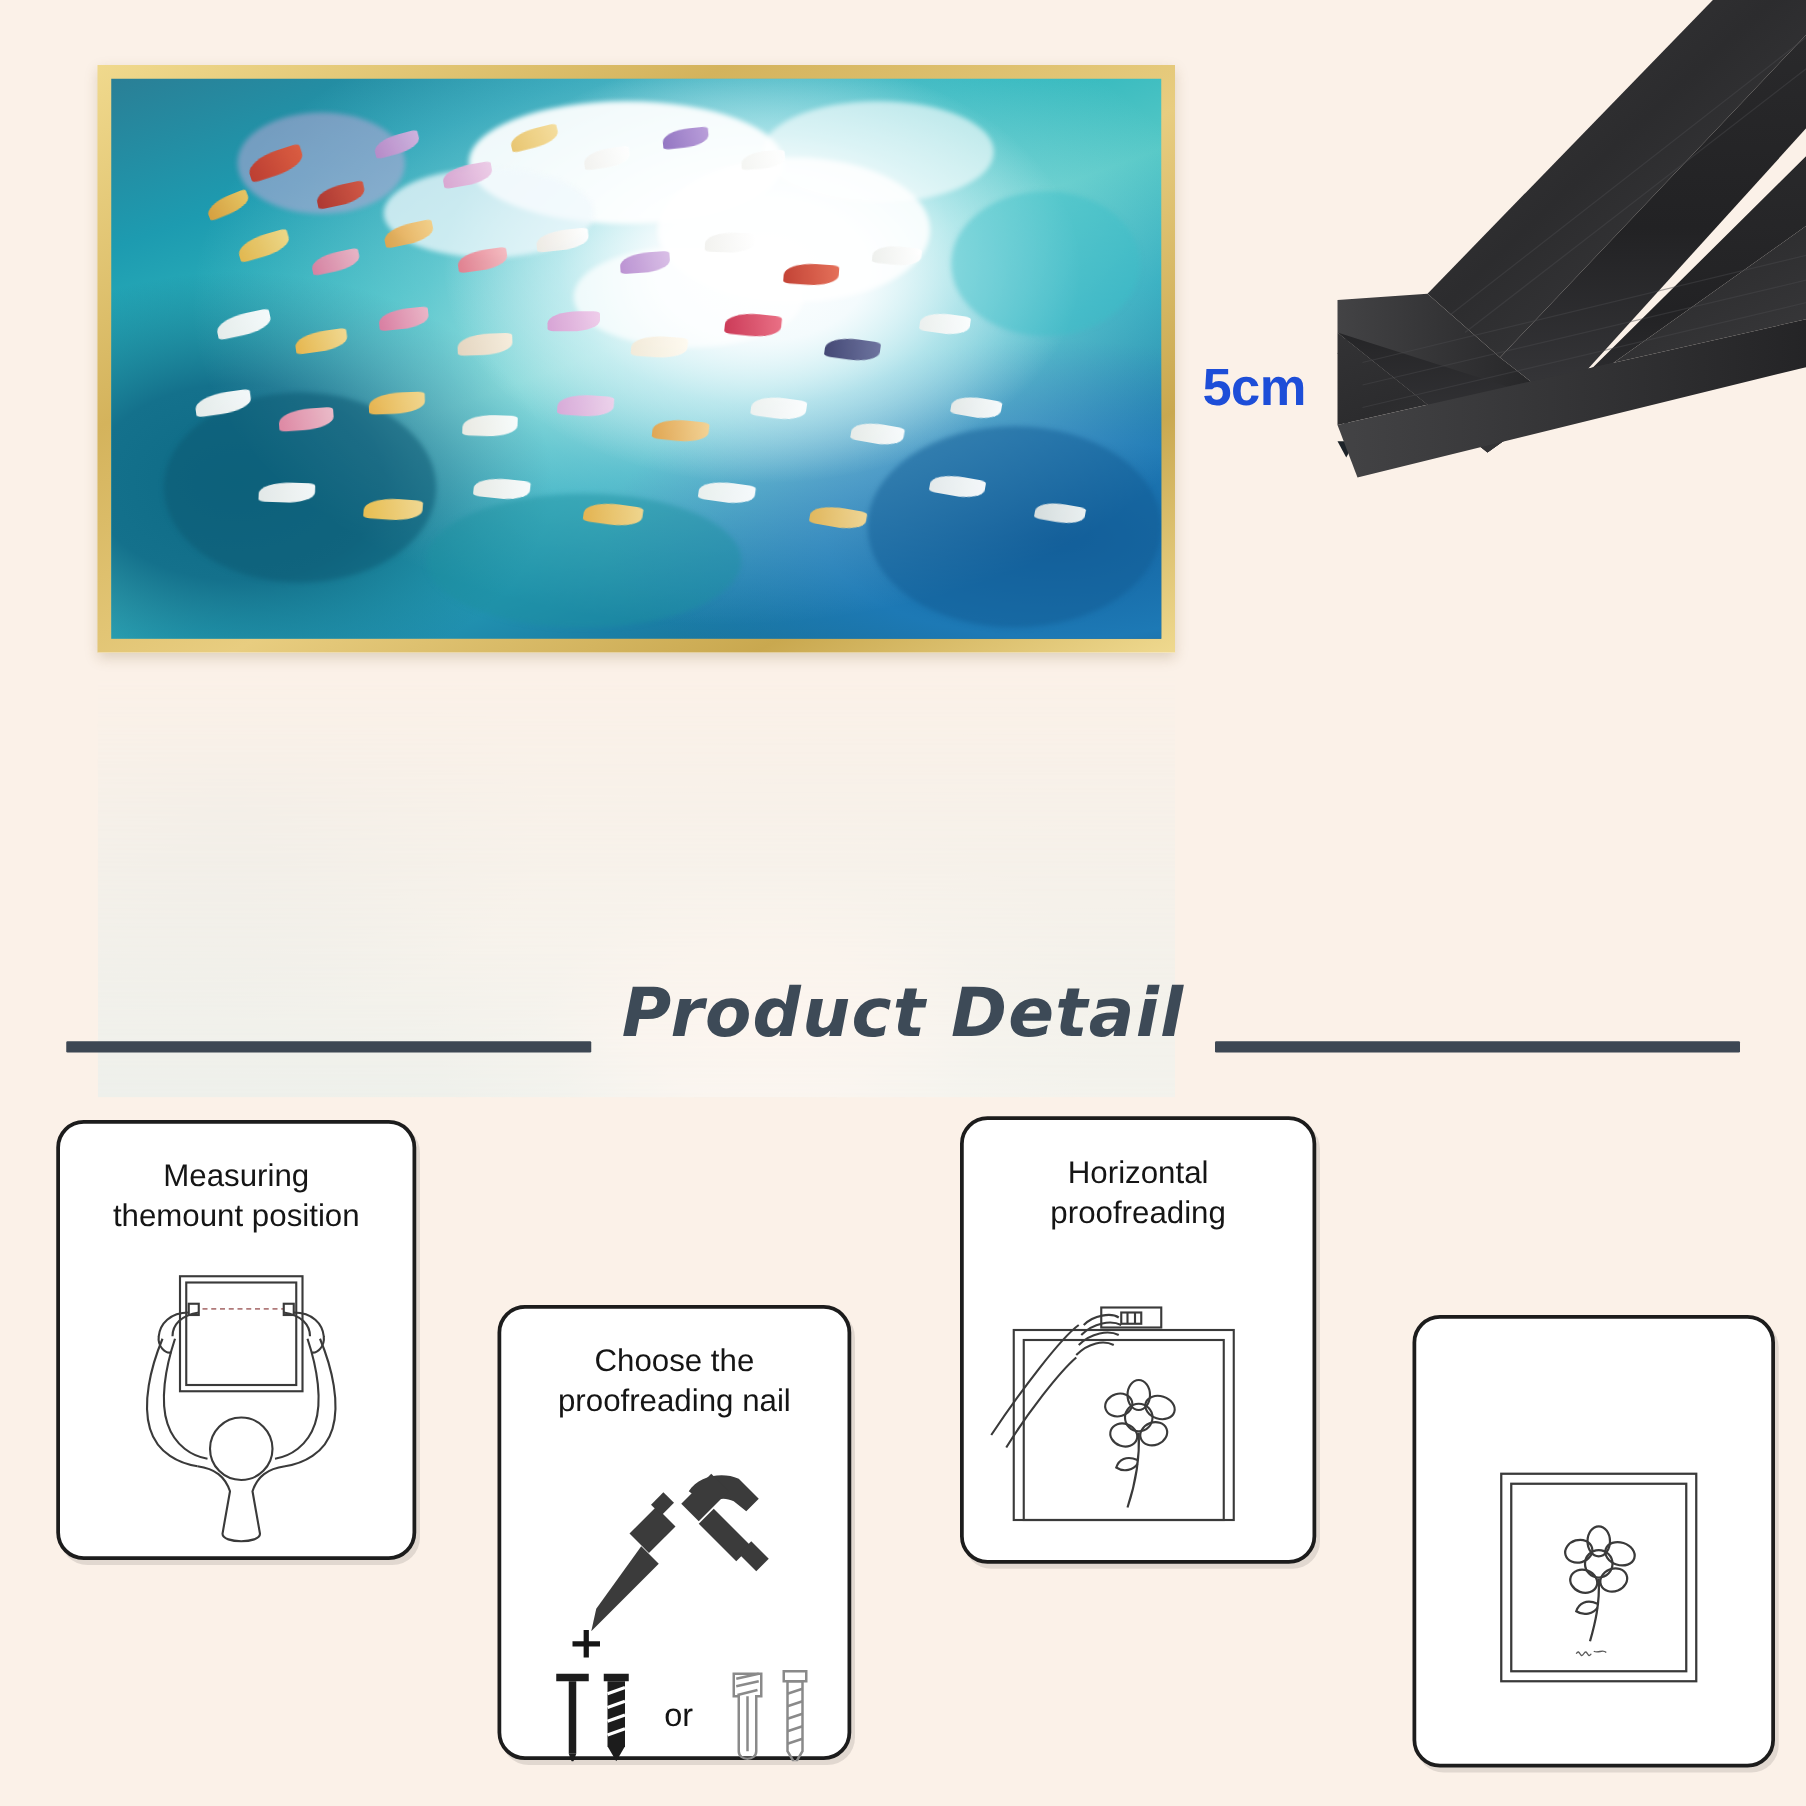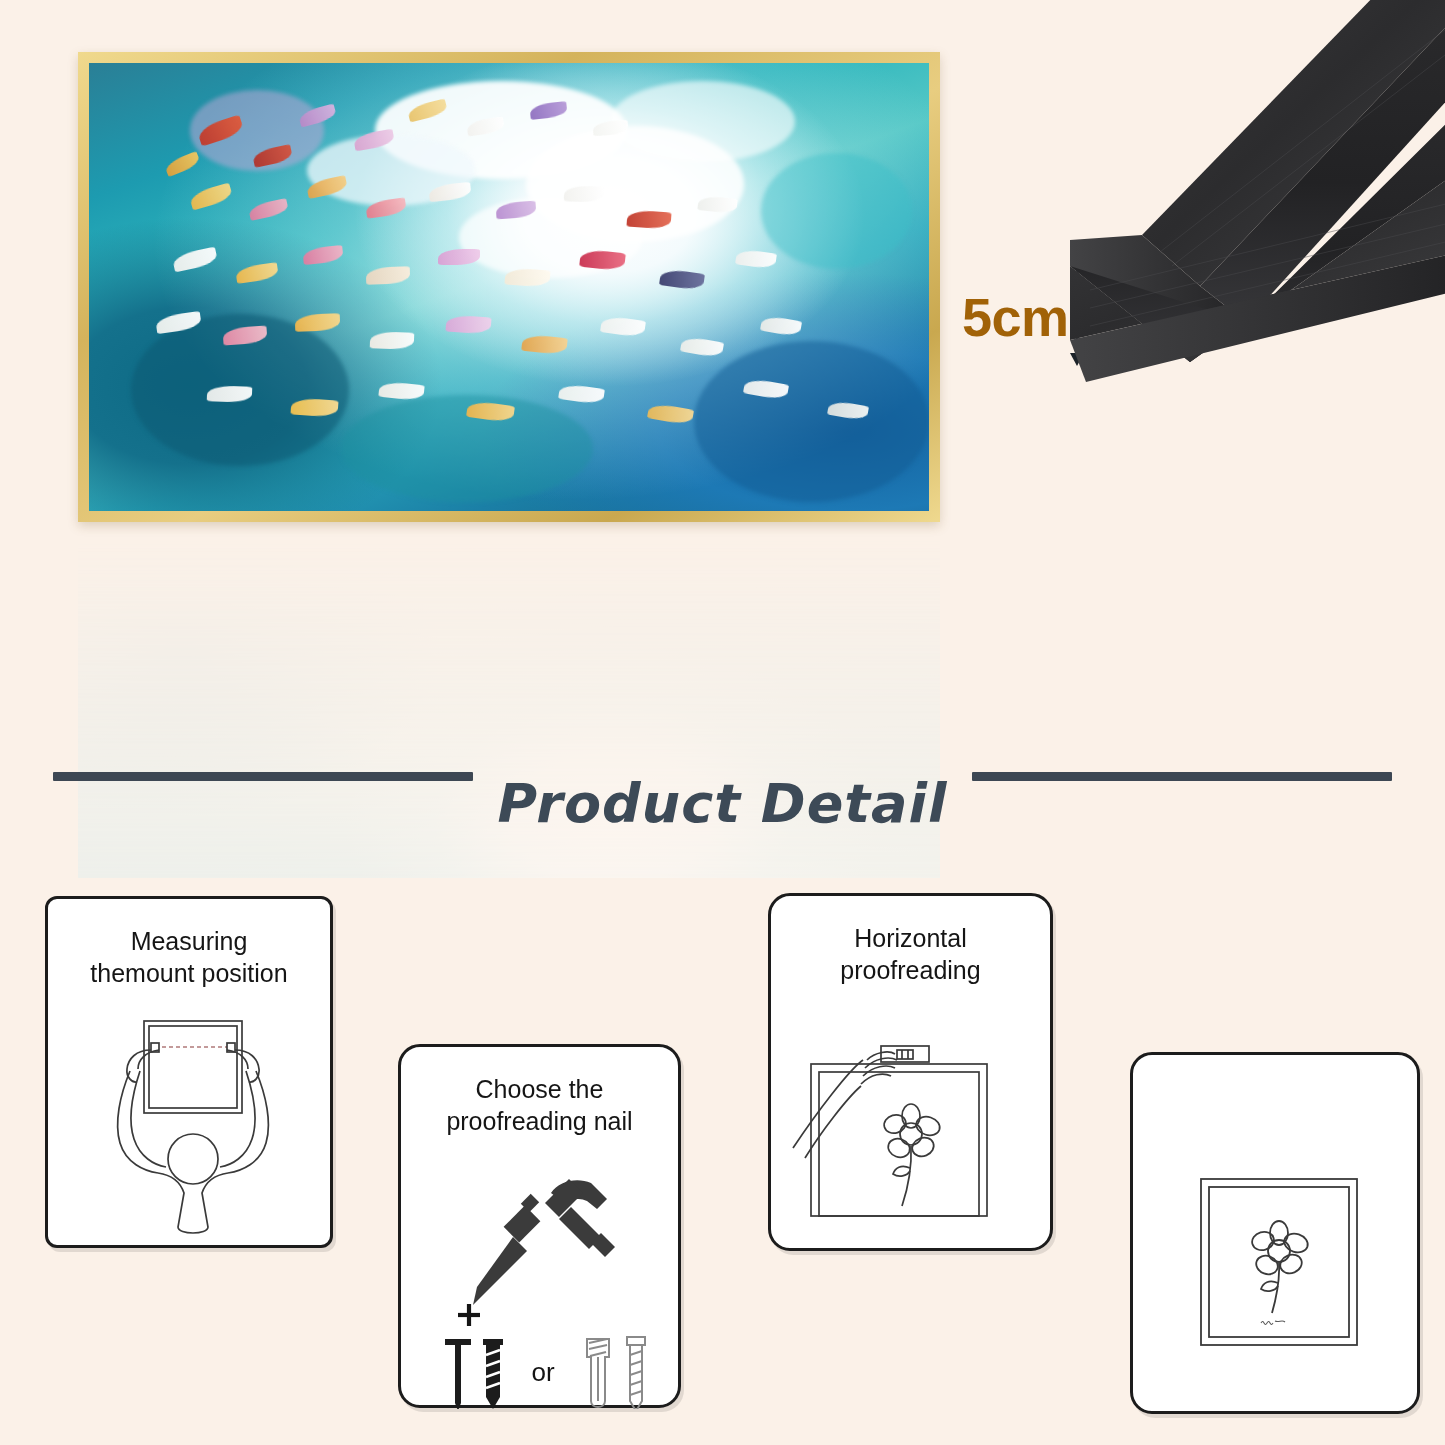--- a/index.html
+++ b/index.html
@@ -59,31 +59,31 @@
     background:
       radial-gradient(ellipse 46% 58% at 62% 34%, #ffffff 0%, #f8fdfe 25%, rgba(235,250,252,.5) 45%, rgba(200,236,244,0) 68%),
       radial-gradient(ellipse 40% 50% at 12% 72%, #bfe0e8 0%, rgba(191,224,232,0) 75%),
       linear-gradient(160deg,#d6ecf0 0%,#d9f0f2 25%,#e8f7f6 45%,#dff2f3 65%,#cfe8ef 100%);
   }
 
   
   #dimension-group { position:absolute; left:962px; top:262px; width:120px; height:110px; }
   #dimension-label {
     position:absolute; left:0; top:24px;
-    font-size:54px; font-weight:bold; color:#a16207; letter-spacing:-.5px;
+    font-size:42px; font-weight:bold; color:#1d4ed8; letter-spacing:-.5px;
   }
   #dimension-arrow { position:absolute; left:104px; top:6px; width:22px; height:100px; }
 
   
   #frame-corner-photo { position:absolute; left:1050px; top:-10px; width:410px; height:570px; }
 
   
   #detail-heading-band {
-    position:absolute; left:0; top:772px; width:1445px; height:90px;
-    display:flex; align-items:flex-start; justify-content:center; gap:0;
+    position:absolute; left:0; top:752px; width:1445px; height:90px;
+    display:flex; align-items:flex-end; justify-content:center; gap:0;
   }
   .heading-rule { height:9px; background:#3d4753; border-radius:1px; }
   #rule-left  { width:420px; margin-right:24px; }
   #rule-right { width:420px; margin-left:24px; }
   #product-detail-title {
     font-family:"DejaVu Sans", sans-serif;
     font-size:54px; font-weight:bold; font-style:italic;
     color:#3d4a57; white-space:nowrap; letter-spacing:1px;
   }
 
@@ -97,21 +97,21 @@
   }
   .step-title {
     text-align:center;
     font-size:25px; line-height:1.28;
     color:#151515;
     padding:26px 18px 0;
     white-space:pre-line;
   }
   .step-art { position:absolute; left:0; right:0; }
 
-  #card-measuring    { left:45px;   top:896px;  width:288px; height:352px;border-radius:12px; }
+  #card-measuring    { left:45px;   top:896px;  width:288px; height:352px; }
   #card-nail         { left:398px;  top:1044px; width:283px; height:364px; }
   #card-horizontal   { left:768px;  top:893px;  width:285px; height:358px; }
   #card-installed    { left:1130px; top:1052px; width:290px; height:362px; }
 
   #art-measuring  { top:104px; height:240px; }
   #art-nail       { top:112px; height:250px; }
   #art-horizontal { top:120px; height:230px; }
   #art-installed  { top:108px; height:248px; }
 
   .nail-or-label { font-size:26px; color:#141414; }

